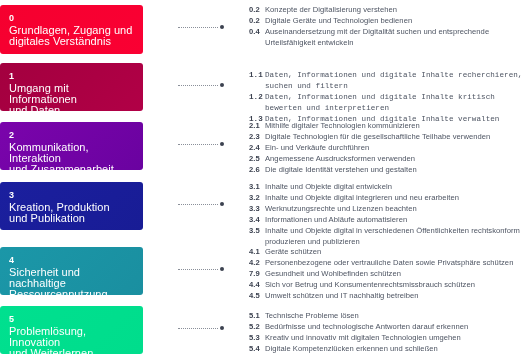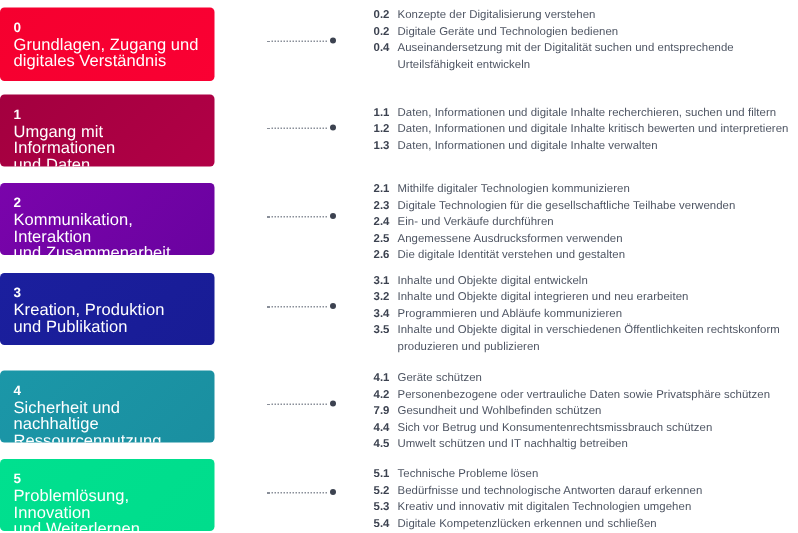--- a/index.html
+++ b/index.html
@@ -125,21 +125,21 @@
     <div class="area-row" style="top: 0px;">
       <div class="area-card" style="top: 63px; height: 48px; background: linear-gradient(135deg, rgb(163, 0, 63) 0%, rgb(177, 0, 70) 100%);">
         <div class="area-number">1</div>
         <div class="area-title">Umgang mit Informationen
 und Daten</div>
       </div>
       <div class="connector" style="top: 82px;">
         <div class="dash-line"></div>
         <div class="end-dot"></div>
       </div>
-      <div class="comp-list" style="top: 70px;">
+      <div class="comp-list" style="top: 70px; font-family: Liberation Mono, monospace;">
         <div class="comp-item"><span class="comp-code">1.1</span><span class="comp-text">Daten, Informationen und digitale Inhalte recherchieren, suchen und filtern</span></div>
         <div class="comp-item"><span class="comp-code">1.2</span><span class="comp-text">Daten, Informationen und digitale Inhalte kritisch bewerten und interpretieren</span></div>
         <div class="comp-item"><span class="comp-code">1.3</span><span class="comp-text">Daten, Informationen und digitale Inhalte verwalten</span></div>
       </div>
     </div>
     <div class="area-row" style="top: 0px;">
       <div class="area-card" style="top: 122px; height: 48px; background: linear-gradient(135deg, rgb(122, 4, 171) 0%, rgb(106, 2, 160) 100%);">
         <div class="area-number">2</div>
         <div class="area-title">Kommunikation, Interaktion
 und Zusammenarbeit</div>
@@ -162,21 +162,22 @@
         <div class="area-title">Kreation, Produktion
 und Publikation</div>
       </div>
       <div class="connector" style="top: 201px;">
         <div class="dash-line"></div>
         <div class="end-dot"></div>
       </div>
       <div class="comp-list" style="top: 182px;">
         <div class="comp-item"><span class="comp-code">3.1</span><span class="comp-text">Inhalte und Objekte digital entwickeln</span></div>
         <div class="comp-item"><span class="comp-code">3.2</span><span class="comp-text">Inhalte und Objekte digital integrieren und neu erarbeiten</span></div>
-        <div class="comp-item"><span class="comp-code">3.4</span><span class="comp-text">Programmieren und Abläufe kommunizieren</span></div>
+        <div class="comp-item"><span class="comp-code">3.3</span><span class="comp-text">Werknutzungsrechte und Lizenzen beachten</span></div>
+        <div class="comp-item"><span class="comp-code">3.4</span><span class="comp-text">Informationen und Abläufe automatisieren</span></div>
         <div class="comp-item"><span class="comp-code">3.5</span><span class="comp-text">Inhalte und Objekte digital in verschiedenen Öffentlichkeiten rechtskonform produzieren und publizieren</span></div>
       </div>
     </div>
     <div class="area-row" style="top: 0px;">
       <div class="area-card" style="top: 247px; height: 48px; background: linear-gradient(135deg, rgb(27, 151, 168) 0%, rgb(26, 143, 160) 100%);">
         <div class="area-number">4</div>
         <div class="area-title">Sicherheit und nachhaltige
 Ressourcennutzung</div>
       </div>
       <div class="connector" style="top: 266px;">

